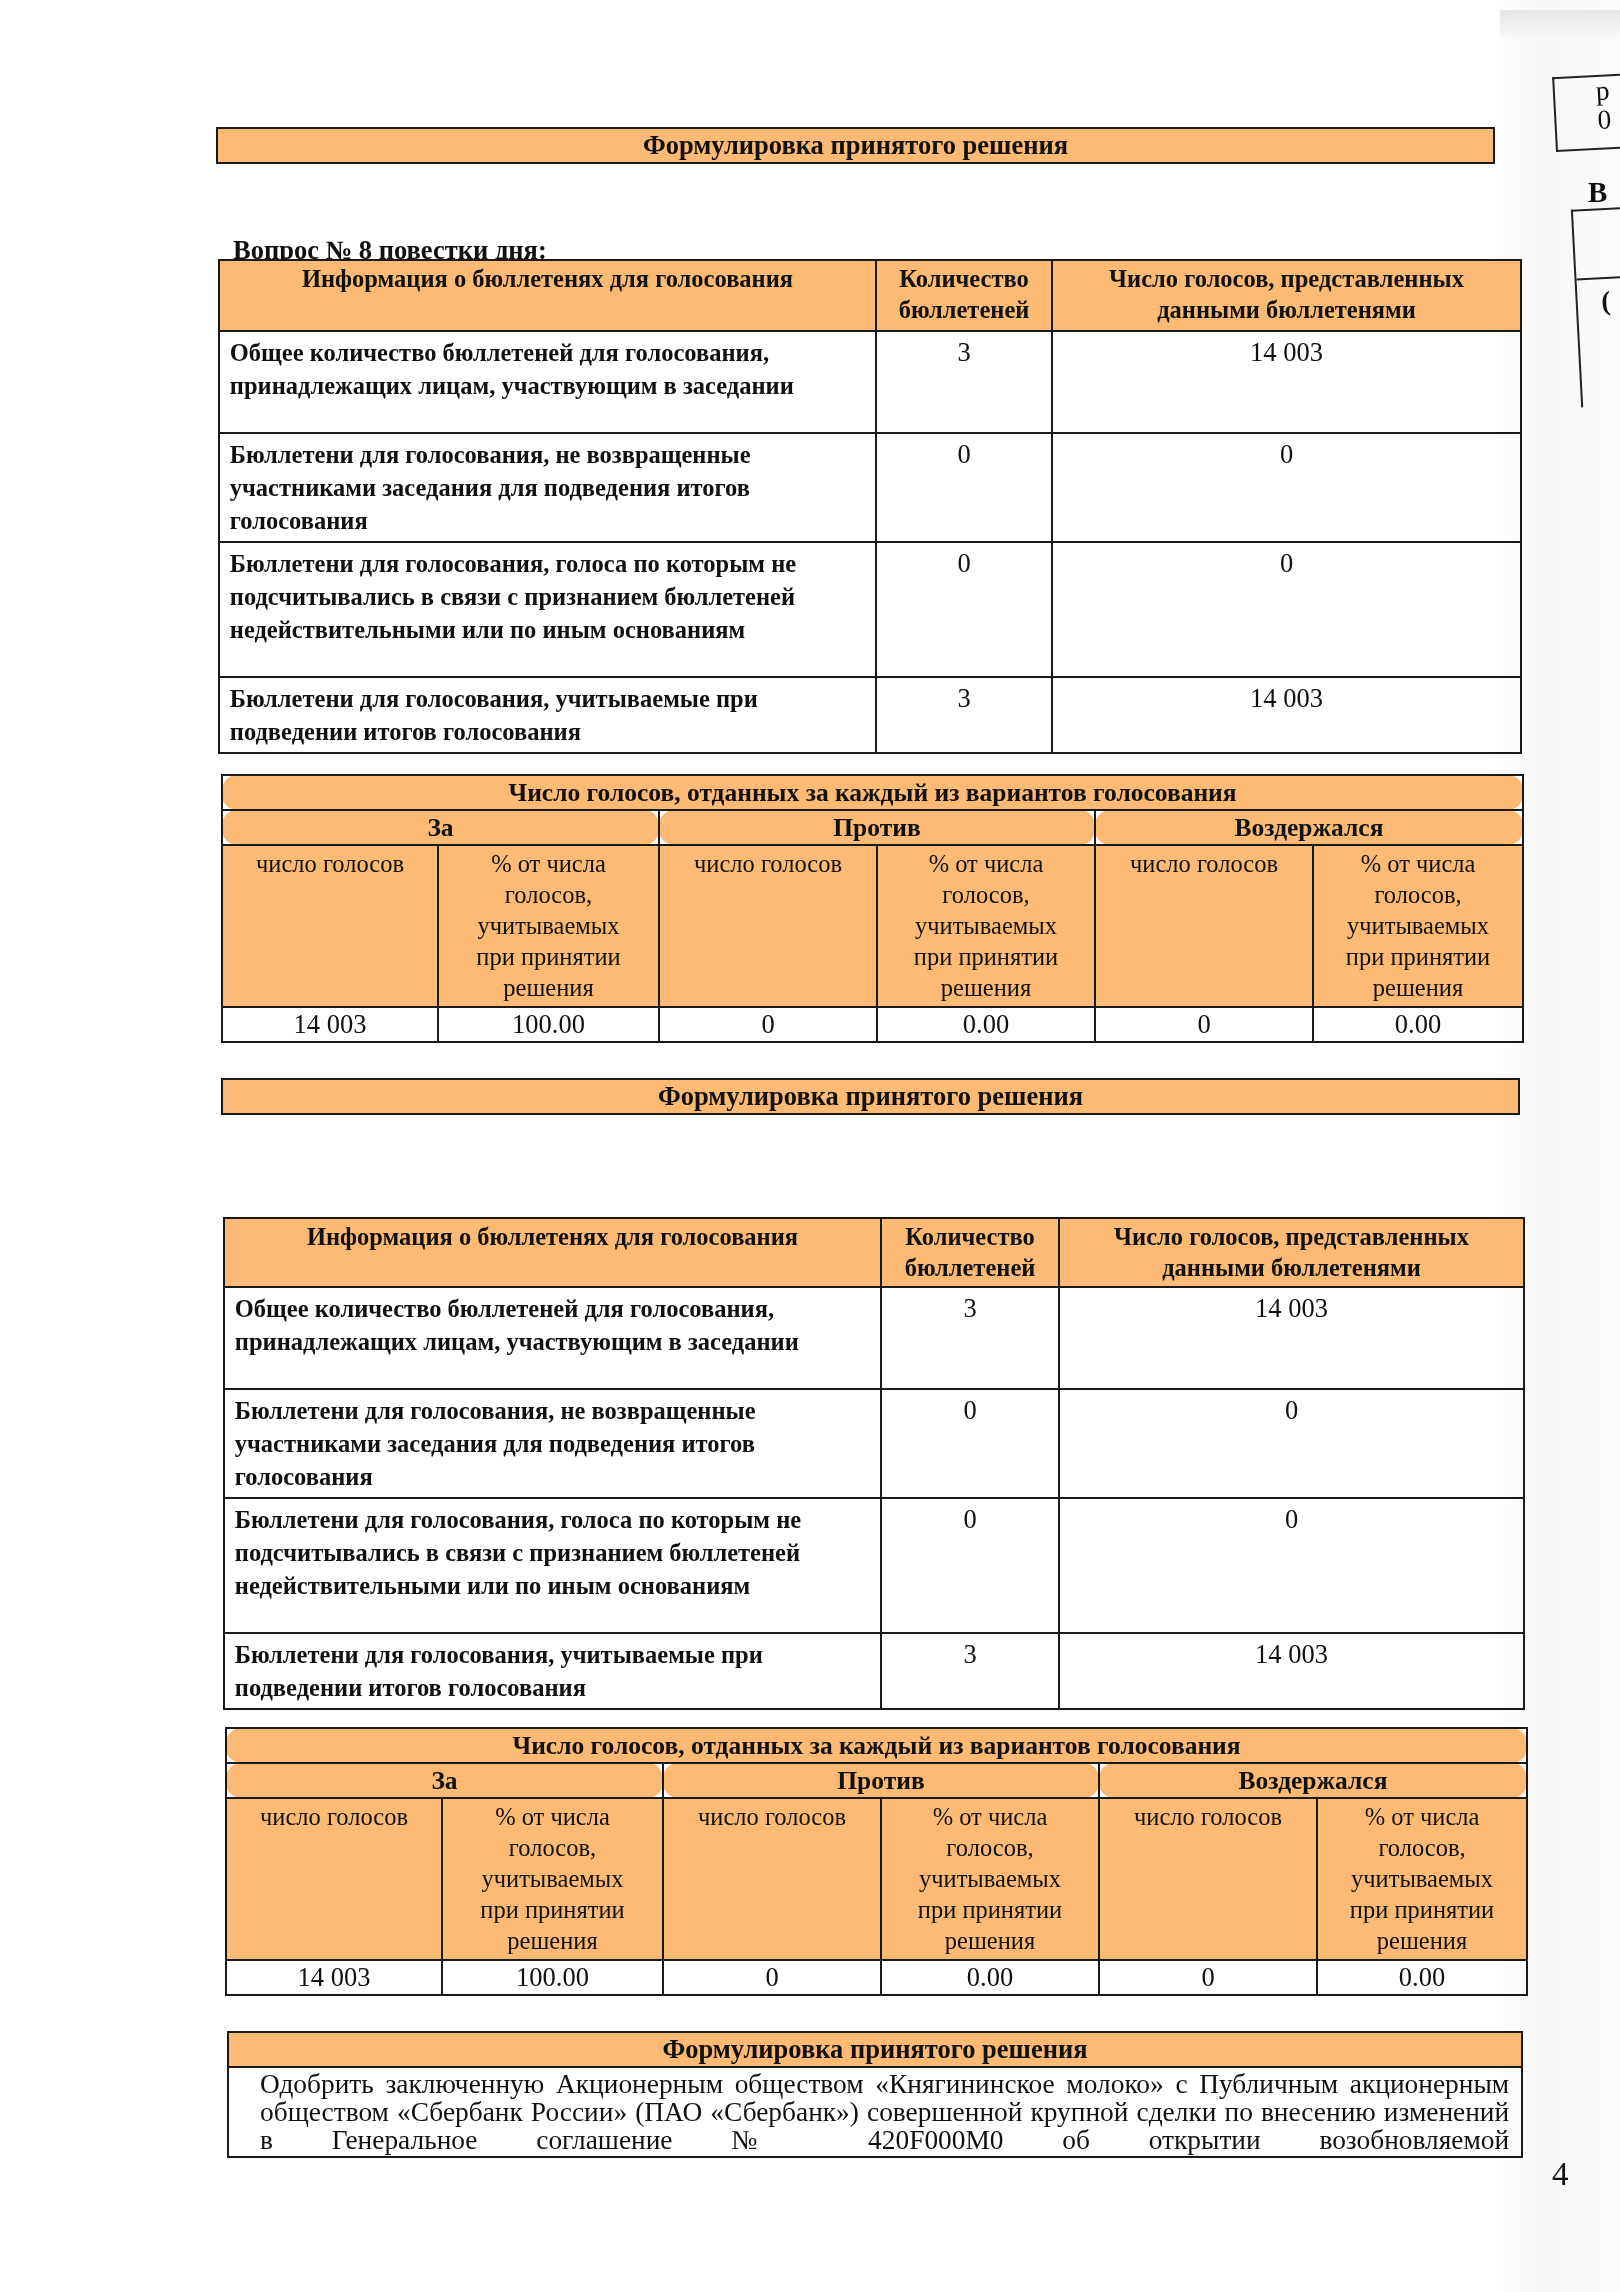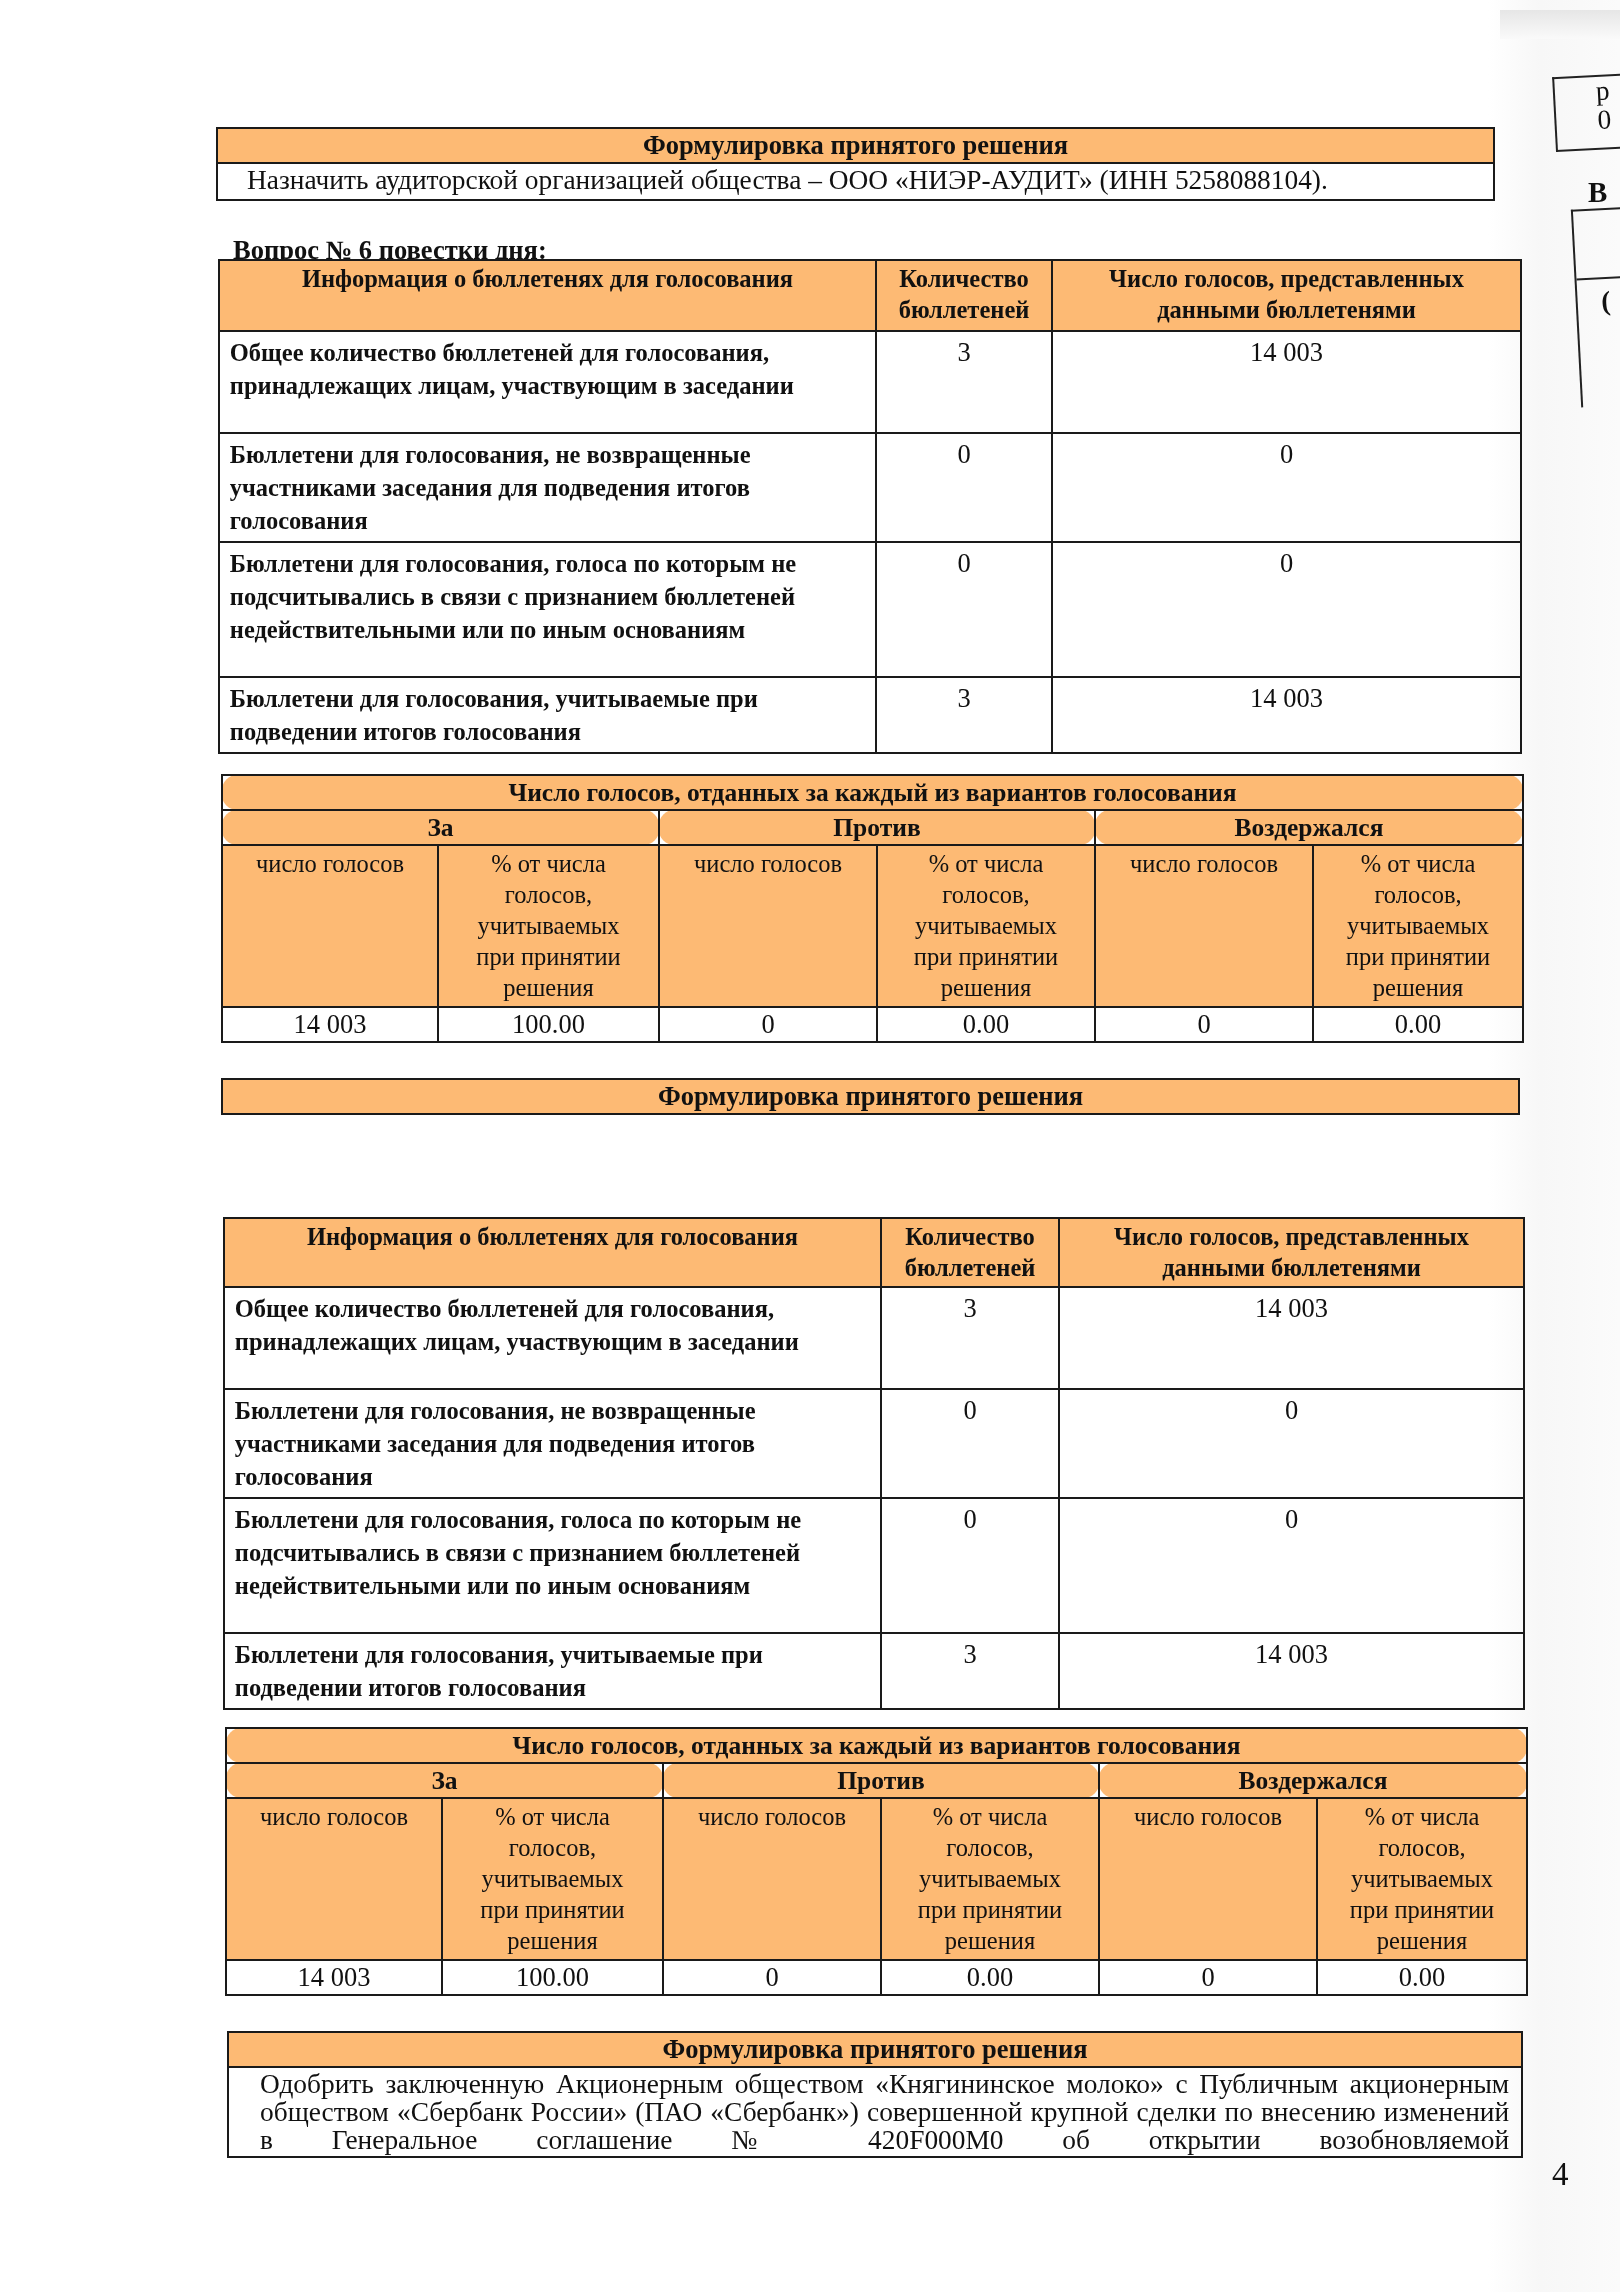--- a/index.html
+++ b/index.html
@@ -52,27 +52,24 @@
   <div class="adj-frame">
     <div class="ln"></div>
     <div class="dot">(</div>
   </div>
 
   <table style="left:216px; top:127px; width:1279px;">
     <tbody>
         <tr>
       <th class="shade bold c fs27" style="height:33px;">Формулировка принятого решения</th>
     </tr>
-    <tr>
-      <td class="fs28" style="padding-left:29px; height:35px;">Назначить аудиторской организацией общества – ООО «НИЭР-АУДИТ» (ИНН 5258088104).</td>
-    </tr>
-  </tbody>
-    </table>
-
-  <div class="q-title" style="left:233px; top:235px;">Вопрос № 6 повестки дня:</div>
+  </tbody>
+    </table>
+
+  <div class="q-title" style="left:233px; top:235px;">Вопрос № 8 повестки дня:</div>
   <table class="info" style="left:218px; top:259px; width:1302px;">
     <colgroup>
         <col style="width:657px">
         <col style="width:176px">
         <col style="width:469px">
       </colgroup>
     <tbody>
         <tr class="shade" style="height:71px;">
       <th>Информация о бюллетенях для голосования</th>
       <th>Количество бюллетеней</th>

